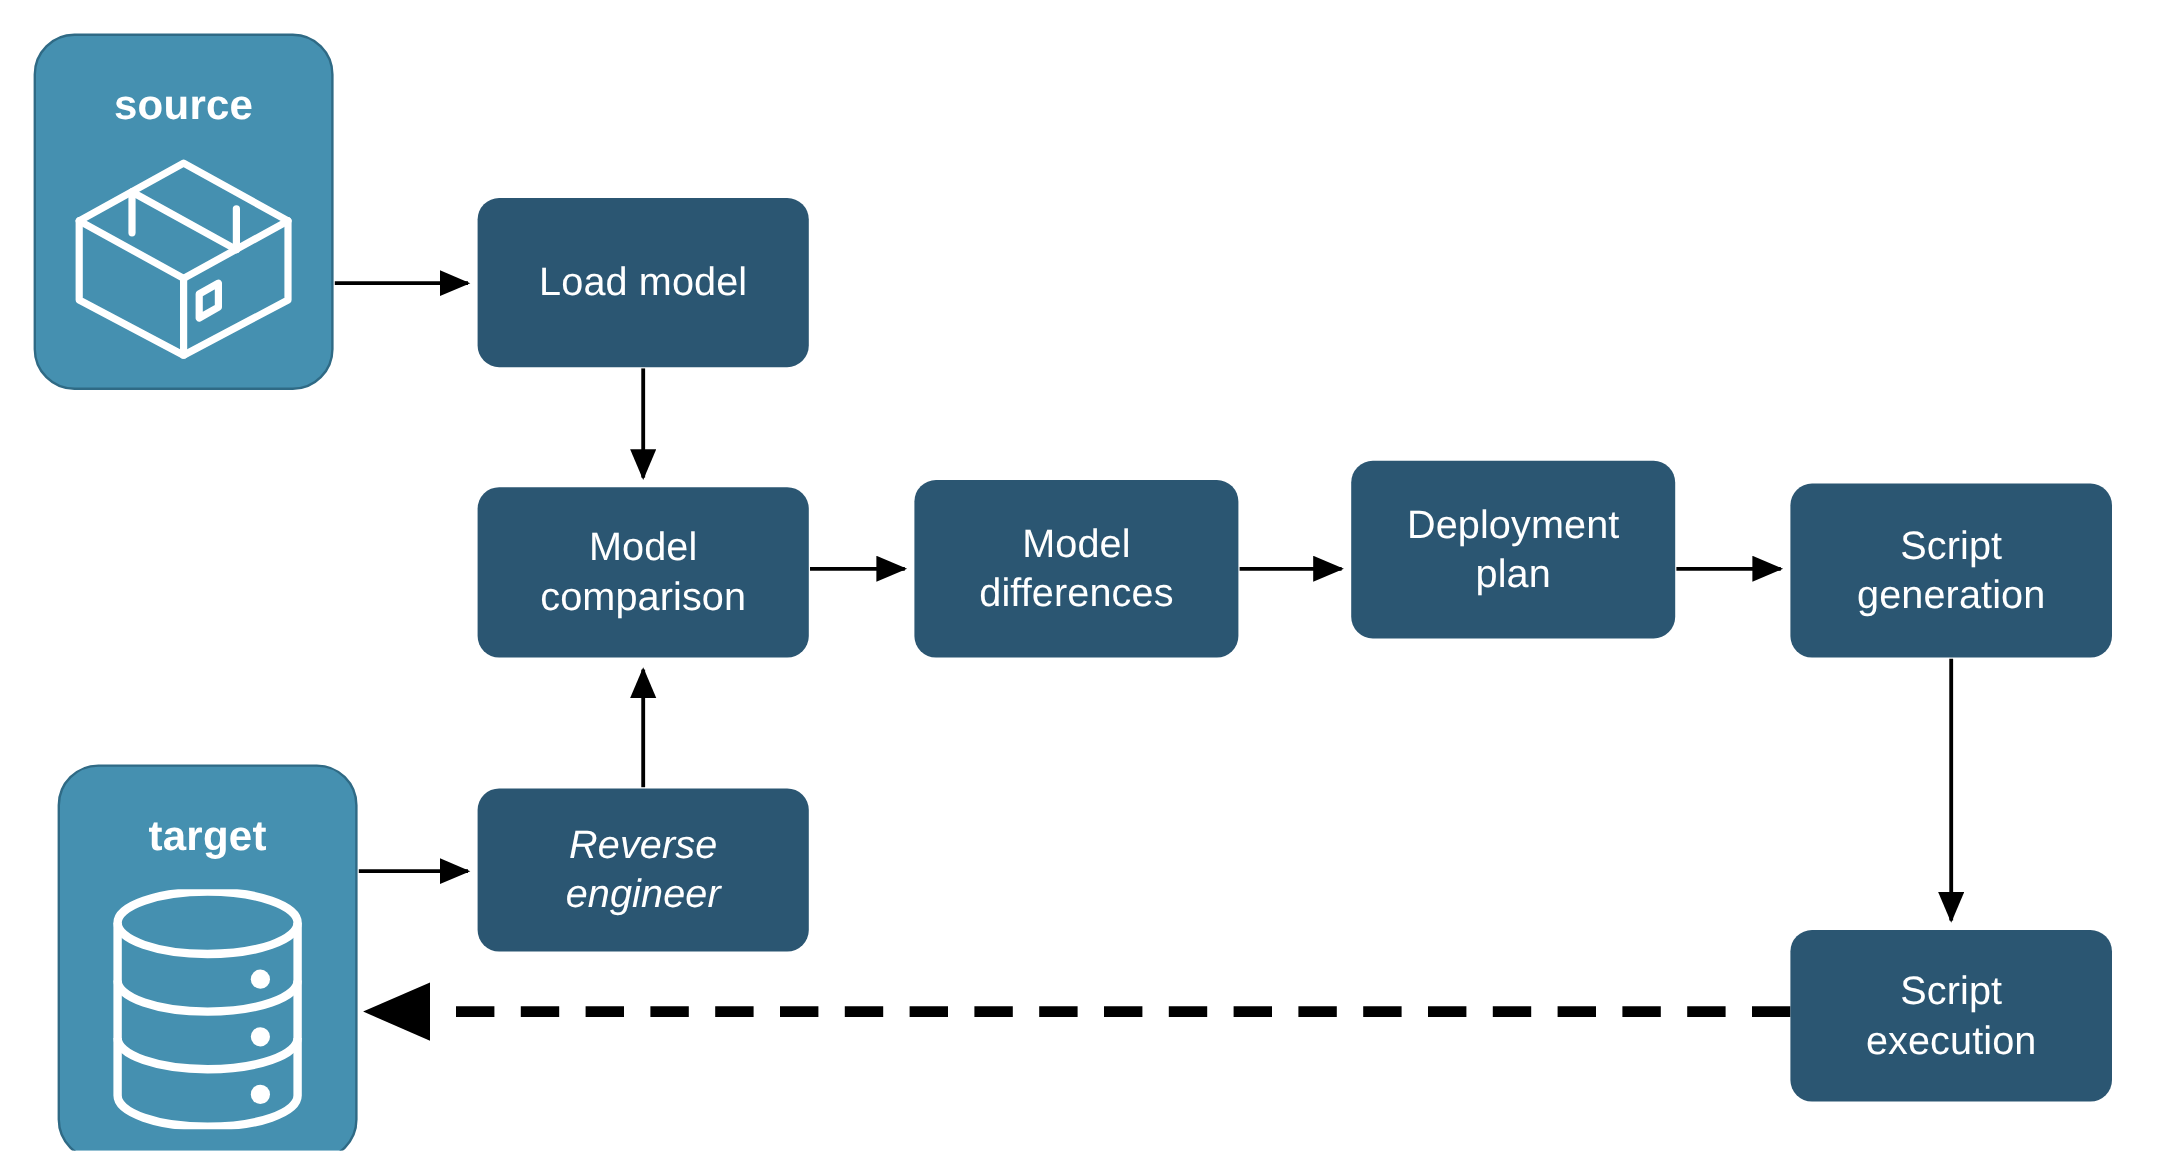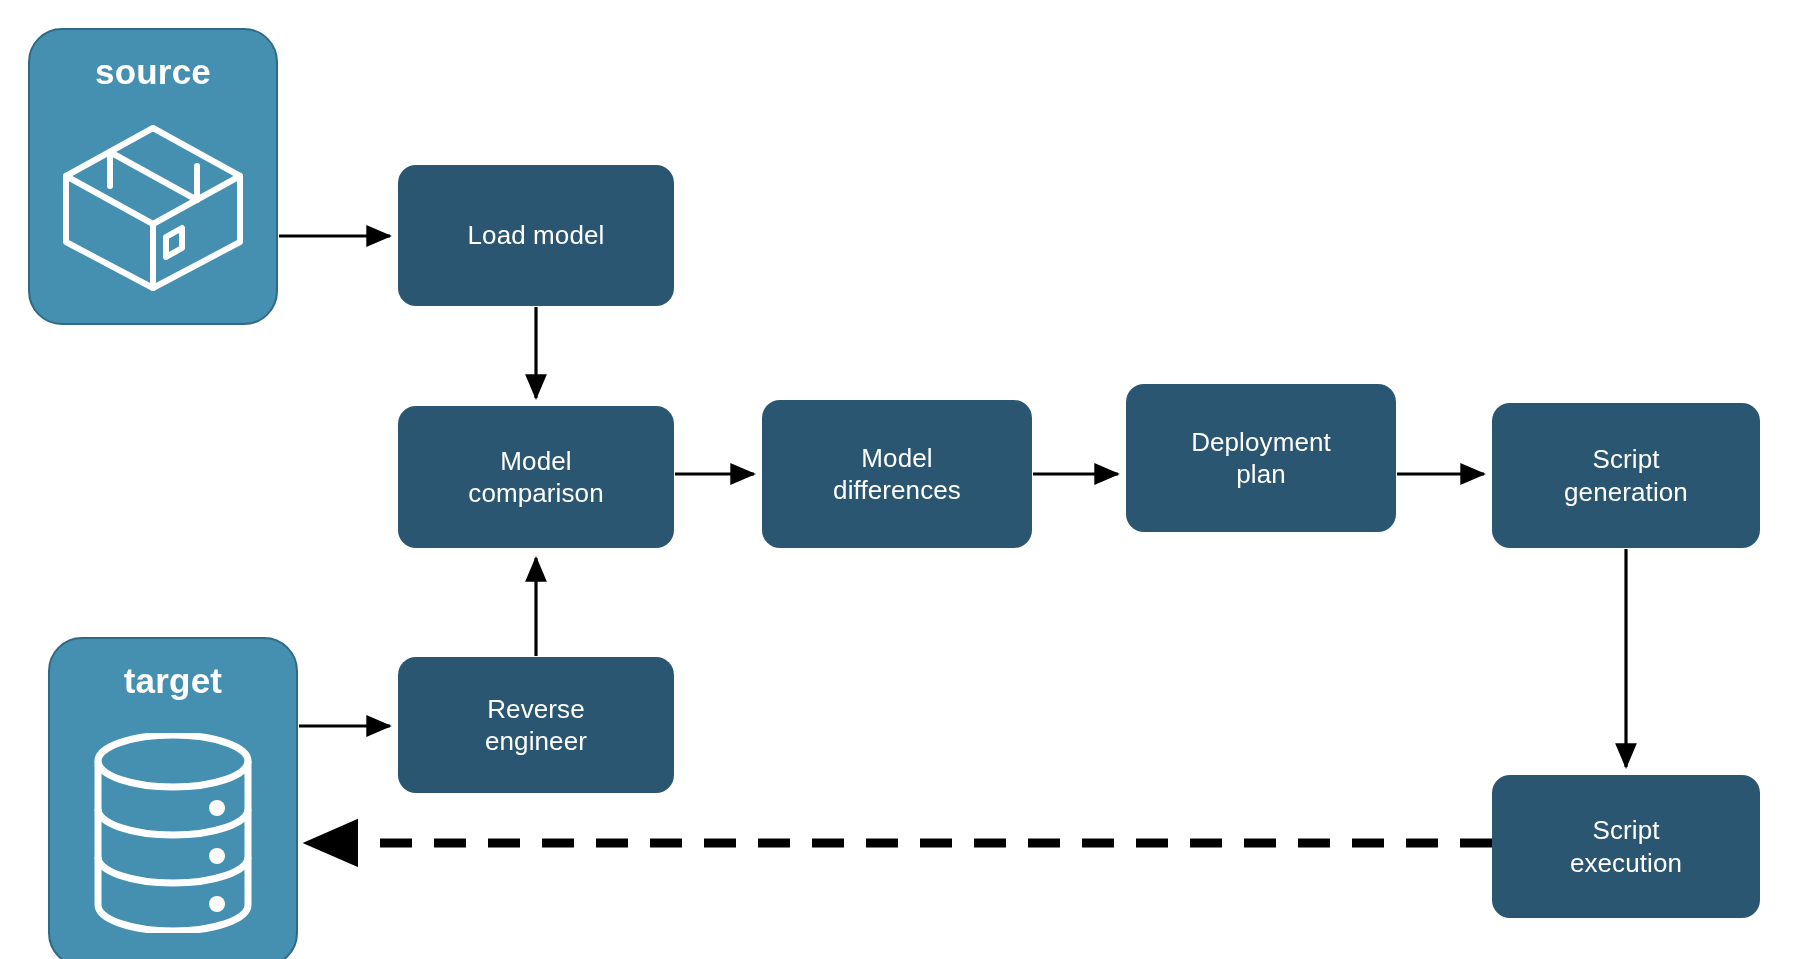--- a/index.html
+++ b/index.html
@@ -31,37 +31,37 @@
     box-sizing: border-box;
     display: flex;
     align-items: center;
     justify-content: center;
     text-align: center;
     color: #ffffff;
   }
   .node.process {
     background: #2b5672;
     border-radius: 18px;
-    font-size: 26px;
+    font-size: 33px;
     line-height: 1.24;
     font-weight: 400;
     letter-spacing: 0.1px;
   }
   .node.endpoint {
     background: #4590b0;
     border: 2px solid #2f6a85;
     border-radius: 34px;
     flex-direction: column;
     justify-content: flex-start;
   }
   .endpoint-label {
     font-size: 35px;
     font-weight: bold;
     letter-spacing: 0.2px;
-    margin-top: 22px;
+    margin-top: 38px;
   }
   .endpoint-icon {
     flex: 1;
     display: flex;
     align-items: center;
     justify-content: center;
     width: 100%;
   }
   .node-text {
     white-space: pre-line;
@@ -153,21 +153,21 @@
   <div class="node process" style="left:1126px; top:384px; width:270px; height:148px;">
     <span class="node-text">Deployment
 plan</span>
   </div>
 
   <div class="node process" style="left:1492px; top:403px; width:268px; height:145px;">
     <span class="node-text">Script
 generation</span>
   </div>
 
-  <div class="node process" style="left:398px; top:657px; width:276px; height:136px;">
+  <div class="node process" style="left:398px; top:657px; width:276px; height:136px;font-style:italic;">
     <span class="node-text">Reverse
 engineer</span>
   </div>
 
   <div class="node process" style="left:1492px; top:775px; width:268px; height:143px;">
     <span class="node-text">Script
 execution</span>
   </div>
 
 </div>

